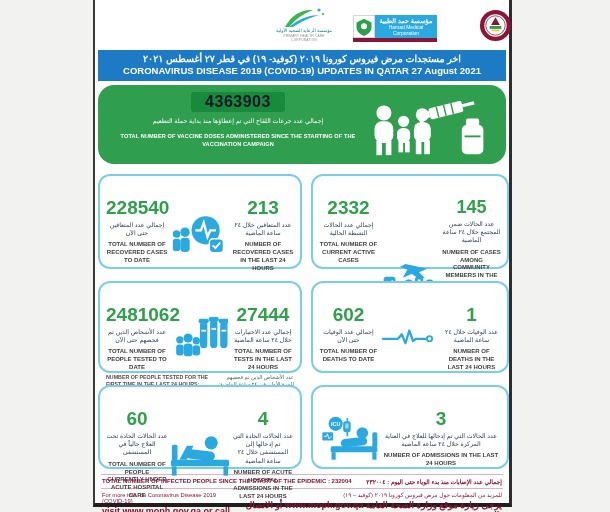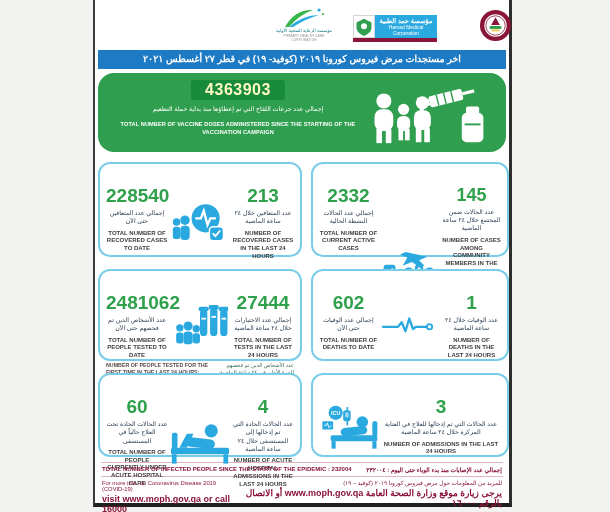--- a/index.html
+++ b/index.html
@@ -22,21 +22,21 @@
   .hmc-blue .h-en { font-size:5px; line-height:1.2; }
   .hmc-strip { height:4px; background:#8a1538; }
   .logo-moph { position:absolute; left:384px; top:9px; }
   
   .titlebar { margin:0 3px; background:#1d7ac4; color:#fff; text-align:center; padding:3px 2px 4px; }
   .titlebar .t-ar { font-size:9.5px; font-weight:bold; direction:rtl; line-height:1.25; }
   .titlebar .t-en { font-size:9.5px; font-weight:bold; line-height:1.25; }
   
   .banner { margin:4px 3px 0; background:#2f9e4e; border-radius:16px; height:79px; display:flex; align-items:flex-start; padding:7px 14px 5px; }
   .b-stat { flex:1; text-align:center; color:#fff; }
-  .b-num { display:inline-block; background:#178a3c; border-radius:3px; color:#fef9c3; font-weight:bold; font-size:16px; padding:1px 14px; letter-spacing:.5px; }
+  .b-num { display:inline-block; background:#178a3c; border-radius:3px; color:#0f172a; font-weight:bold; font-size:16px; padding:1px 14px; letter-spacing:.5px; }
   .b-ar { font-size:6.3px; margin-top:5px; direction:rtl; line-height:1.4; }
   .b-en { font-size:5.6px; font-weight:bold; margin-top:6px; line-height:1.45; letter-spacing:.1px; }
   .b-icon { width:128px; display:flex; justify-content:center; align-items:center; padding-top:2px; }
   
   .cards { display:grid; grid-template-columns:204px 198px; grid-template-rows:95px 92px 84px; column-gap:9px; row-gap:12px; margin:10px 3px 0 3px; }
   .card { border:2px solid #79cde9; border-radius:12px; background:#fff; padding:22px 6px 4px; display:flex; flex-direction:column; }
   .card-row { display:flex; flex:1; align-items:flex-start; justify-content:space-between; gap:2px; }
   .stat { flex:1; text-align:center; min-width:0; }
   .num { color:#2fa14b; font-weight:bold; font-size:19px; line-height:1.05; }
   .num-sm { color:#2fa14b; font-weight:bold; font-size:18px; line-height:1.05; }
@@ -98,20 +98,21 @@
           <circle cx="17" cy="17" r="10" fill="none" stroke="#8a1538" stroke-width="0.8"></circle>
           <path d="M17 8.5 l4.5 8 h-9 z" fill="#8a1538"></path>
           <rect x="11" y="17.5" width="12" height="3" fill="#2f9e4e"></rect>
           <rect x="13" y="21" width="8" height="2" fill="#f2c94c"></rect>
         </svg>
       </div>
     </div>
 
     <div class="titlebar">
       <div class="t-ar">اخر مستجدات مرض فيروس كورونا ٢٠١٩ (كوفيد- ١٩) في قطر ٢٧ أغسطس ٢٠٢١</div>
+      <div class="t-en">CORONAVIRUS DISEASE 2019 (COVID-19) UPDATES IN QATAR 27 August 2021</div>
     </div>
 
     <div class="banner">
       <div class="b-stat">
         <div class="b-num">4363903</div>
         <div class="b-ar">إجمالي عدد جرعات اللقاح التي تم إعطاؤها منذ بداية حملة التطعيم</div>
         <div class="b-en">TOTAL NUMBER OF VACCINE DOSES ADMINISTERED SINCE THE STARTING OF THE VACCINATION CAMPAIGN</div>
       </div>
       <div class="b-icon">
         <svg width="122" height="66" viewBox="0 0 130 70" fill="#ffffff">

